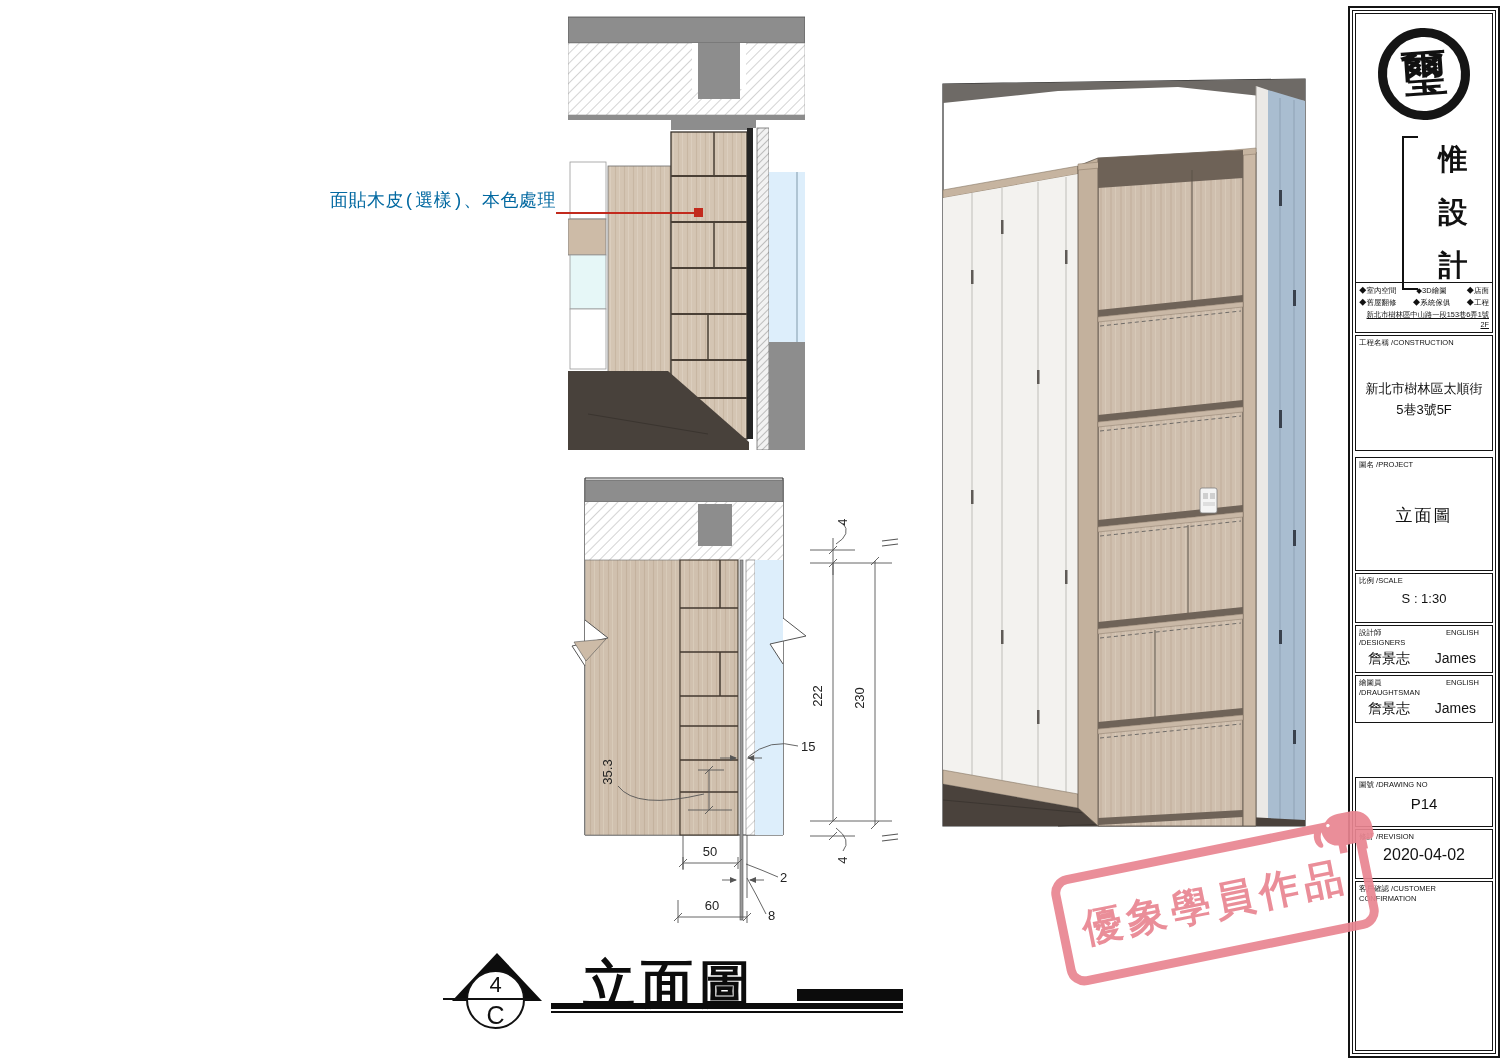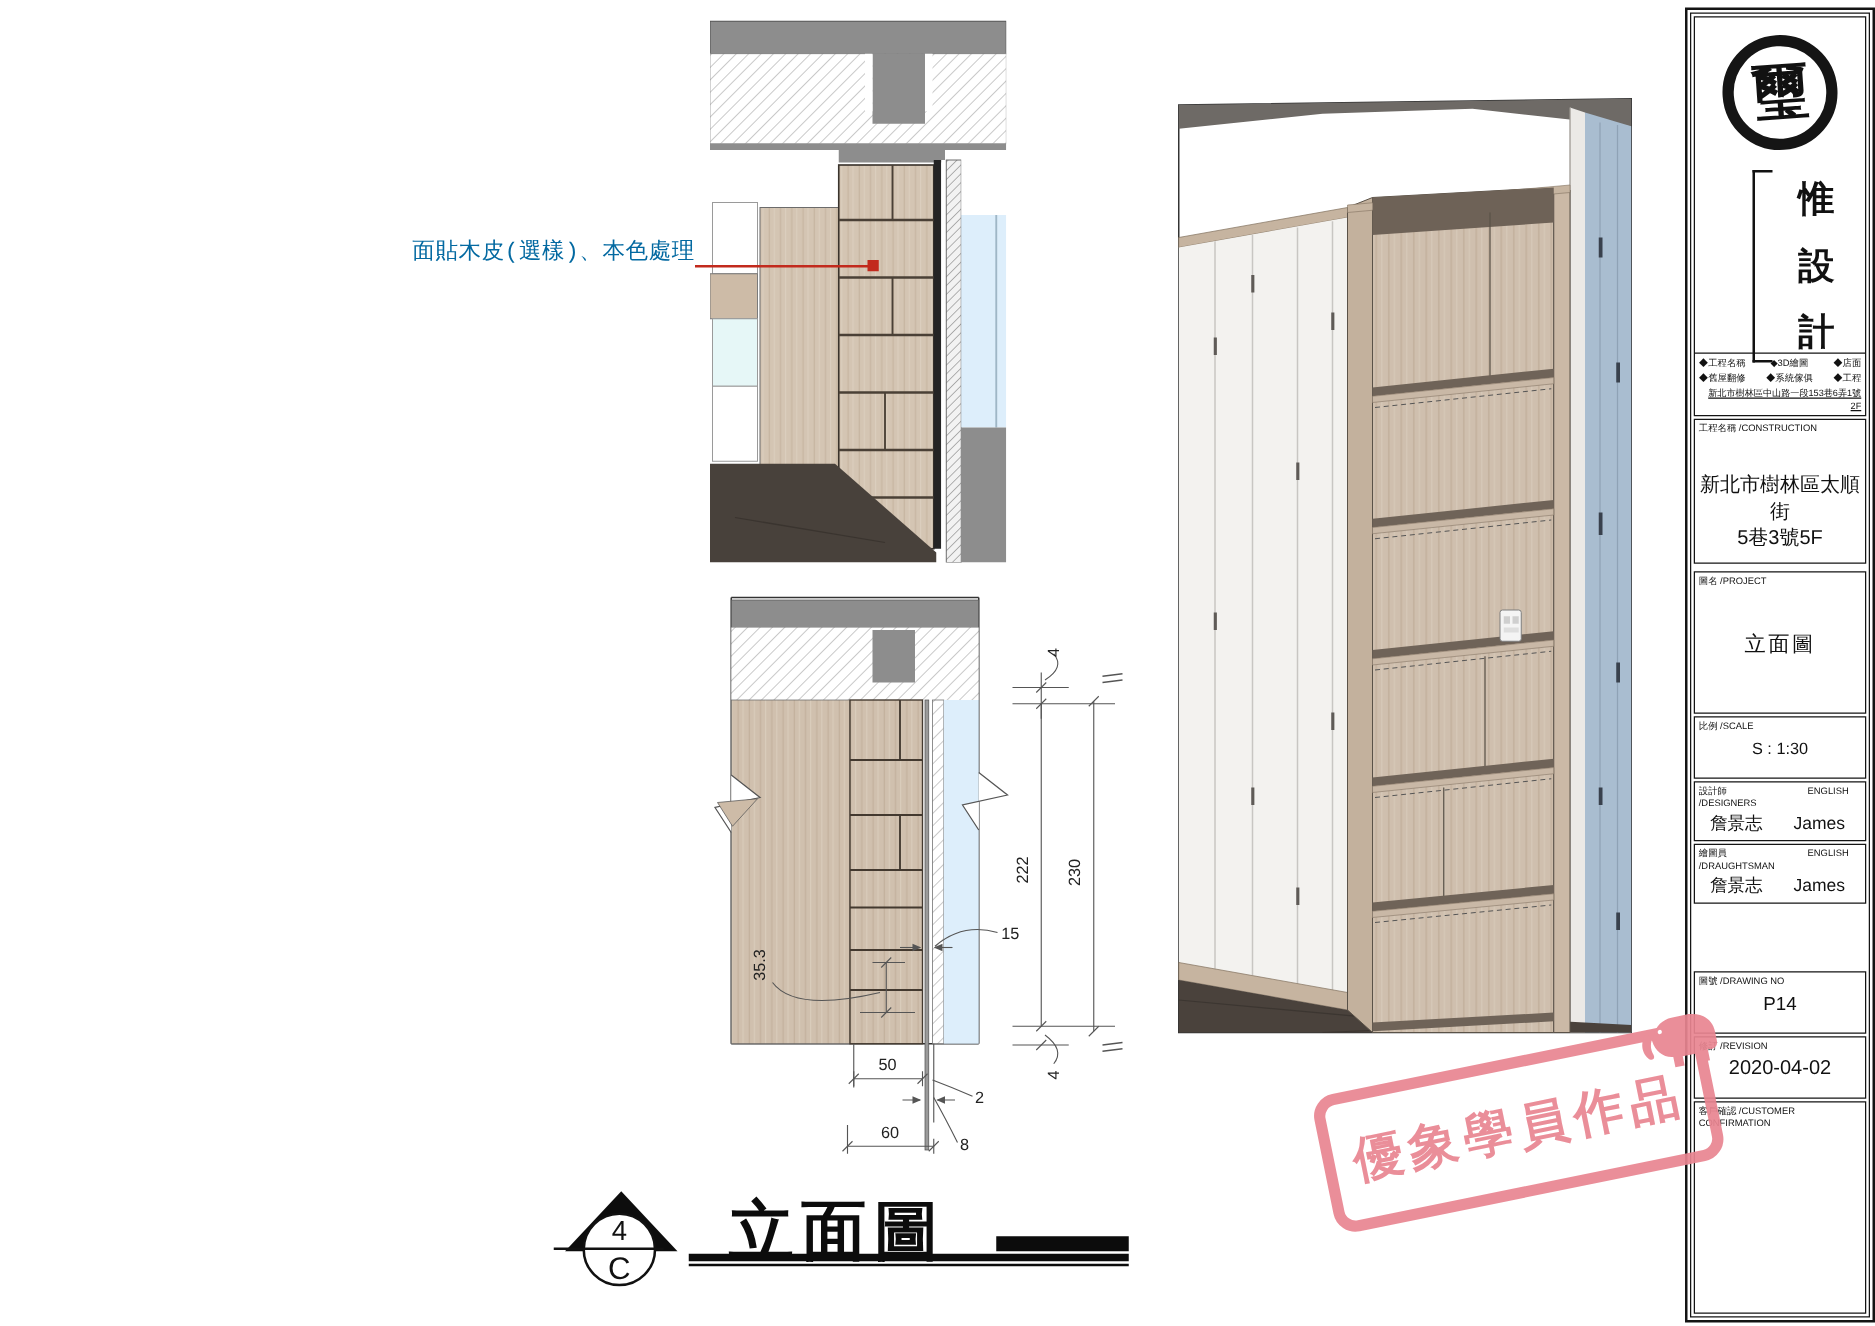--- a/index.html
+++ b/index.html
@@ -342,38 +342,38 @@
       <div class="sec" style="top:2px;height:318px;">
         <div class="seal">璽</div>
         <div class="bracket"></div>
         <div class="brand">
           <span>惟</span>
           <span>設</span>
           <span>計</span>
         </div>
         <div class="services">
           <div class="srow">
-            <span><b>◆</b><span>工程名稱</span></span>
+            <span><b>◆</b><span>室內空間</span></span>
             <span><b>◆</b><span>3D繪圖</span></span>
             <span><b>◆</b><span>店面</span></span>
           </div>
           <div class="srow">
             <span><b>◆</b><span>舊屋翻修</span></span>
             <span><b>◆</b><span>系統傢俱</span></span>
             <span><b>◆</b><span>工程</span></span>
           </div>
           <div class="addr">新北市樹林區中山路一段153巷6弄1號2F</div>
         </div>
       </div>
 
       <div class="sec" style="top:324px;height:114px;">
         <div class="sec-label">
             <span>工程名稱 /CONSTRUCTION</span>
           </div>
-        <div class="val-c" style="margin-top:30px;font-size:16px;line-height:21px;">
+        <div class="val-c" style="margin-top:30px;font-size:13px;line-height:21px;">
           <div>新北市樹林區太順街</div>
           <div>5巷3號5F</div>
         </div>
       </div>
 
       <div class="sec" style="top:446px;height:112px;">
         <div class="sec-label">
             <span>圖名 /PROJECT</span>
           </div>
         <div class="val-c" style="margin-top:34px;font-size:17px;letter-spacing:2px;">立面圖</div>

